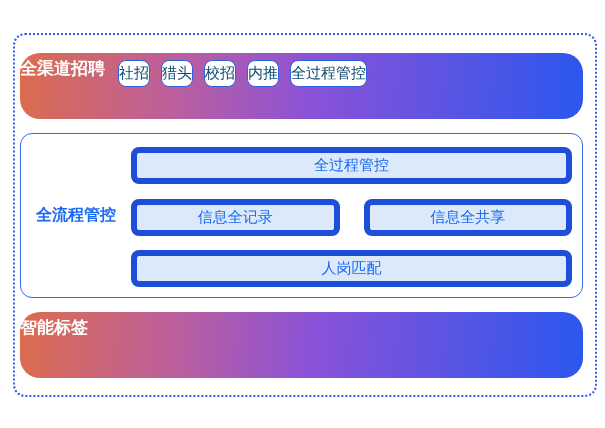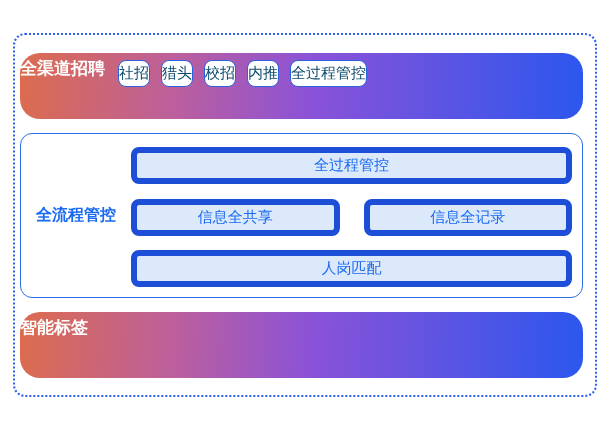--- a/index.html
+++ b/index.html
@@ -129,22 +129,22 @@
       </div>
     </div>
 
     <div class="process-section">
       <div class="process-label-wrap">
         <div class="process-label">全流程管控</div>
       </div>
       <div class="process-boxes">
         <div class="light-box">全过程管控</div>
         <div class="pair-row">
+          <div class="light-box">信息全记录</div>
           <div class="light-box">信息全共享</div>
-          <div class="light-box">信息全记录</div>
         </div>
         <div class="light-box">人岗匹配</div>
       </div>
     </div>
 
     <div class="gradient-section">
       <div class="gradient-title">智能标签</div>
     </div>
 
   </div>

